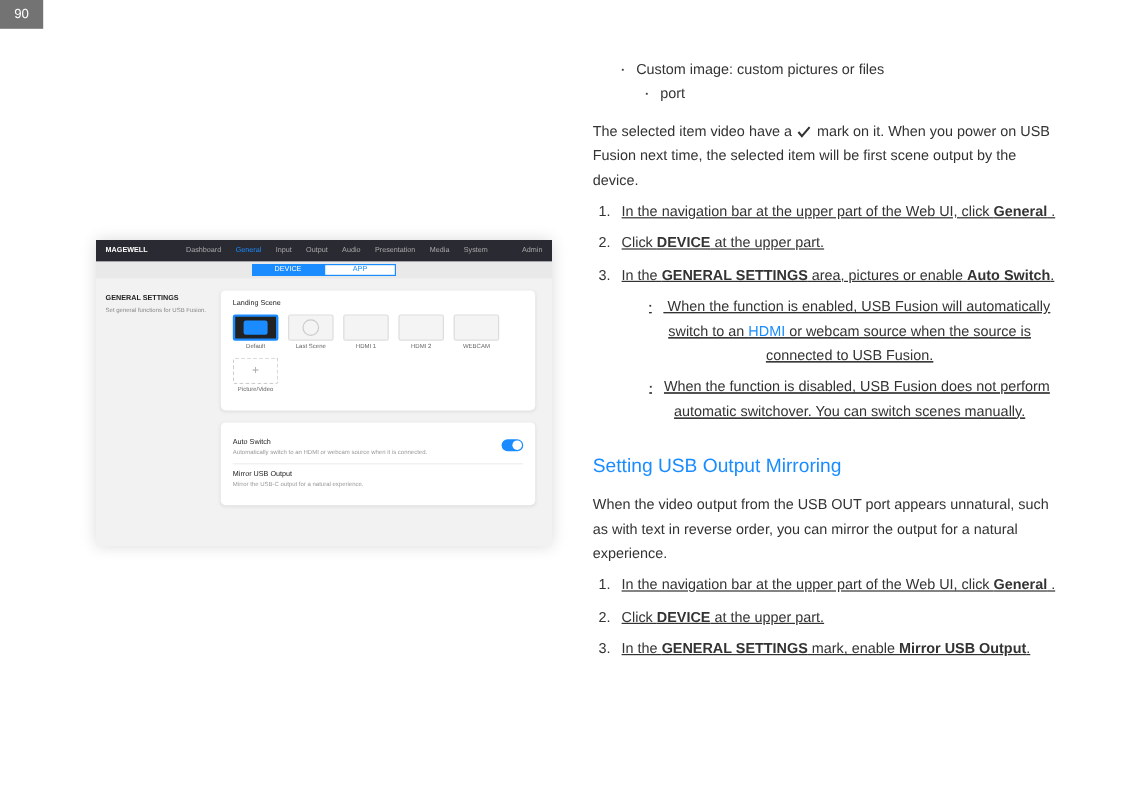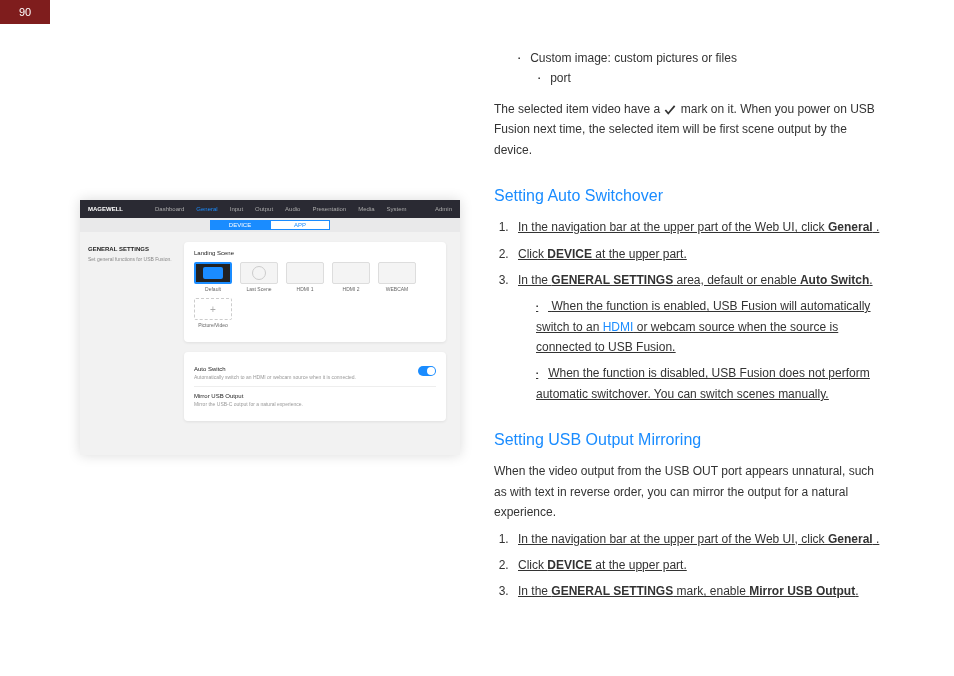--- a/index.html
+++ b/index.html
@@ -9,23 +9,23 @@
     color: #333;
     background: #fff;
     width: 954px;
     height: 676px;
     position: relative;
   }
   .page-num {
     position: absolute;
     top: 0;
     left: 0;
-    width: 50px;
+    width: 36px;
     height: 24px;
-    background: #7f1d1d;
+    background: #737373;
     color: #fff;
     font-size: 11px;
     display: flex;
     align-items: center;
     justify-content: center;
     text-align: right;
   }
   .left-col {
     position: absolute;
     left: 80px;
@@ -142,21 +142,21 @@
   .inline-check svg { width: 14px; height: 14px; }
   h2.section {
     color: #1a8cff;
     font-size: 16px;
     font-weight: 400;
     margin-top: 22px;
     margin-bottom: 8px;
   }
   ol.steps { margin-left: 18px; margin-top: 6px; }
   ol.steps li { margin-bottom: 6px; padding-left: 6px; text-decoration: underline; }
-  ol.steps ul { list-style: none; margin-left: 12px; margin-top: 6px; }
+  ol.steps ul { list-style: none; margin-left: 12px; margin-top: 6px; text-align: center; }
   ol.steps ul li { margin-bottom: 6px; }
   ol.steps ul li::before { content: "▪"; font-size: 6px; margin-right: 10px; position: relative; top: -2px; }
   .b { font-weight: bold; }
   .link { color: #1a8cff; }
 </style>
 </head>
 <body>
 
 <div class="page-num">90</div>
 
@@ -248,30 +248,29 @@
   <p>
     <span>The selected item video have a </span>
     <span class="inline-check">
       <svg viewBox="0 0 24 24">
           <path d="M4 12 L9 18 L20 5" fill="none" stroke="#333" stroke-width="3"></path>
         </svg>
     </span>
     <span> mark on it. When you power on USB Fusion next time, the selected item will be first scene output by the device.</span>
   </p>
 
-  <h2 class="section">Setting Auto Switchover</h2>
   <ol class="steps">
     <li>
       <span>In the navigation bar at the upper part of the Web UI, click </span><span class="b">General</span><span> .</span>
     </li>
     <li>
       <span>Click </span><span class="b">DEVICE</span><span> at the upper part.</span>
     </li>
     <li>
-      <span>In the </span><span class="b">GENERAL SETTINGS</span><span> area, default or enable </span><span class="b">Auto Switch</span><span>.</span>
+      <span>In the </span><span class="b">GENERAL SETTINGS</span><span> area, pictures or enable </span><span class="b">Auto Switch</span><span>.</span>
       <ul>
         <li>
           <span>When the function is enabled, USB Fusion will automatically switch to an </span><span class="link">HDMI</span><span> or webcam source when the source is connected to USB Fusion.</span>
         </li>
         <li>When the function is disabled, USB Fusion does not perform automatic switchover. You can switch scenes manually.</li>
       </ul>
     </li>
   </ol>
 
   <h2 class="section">Setting USB Output Mirroring</h2>

